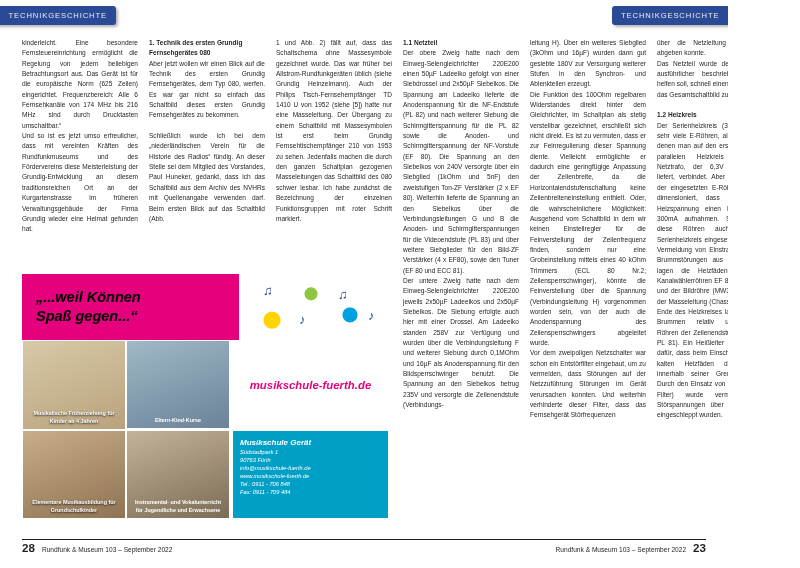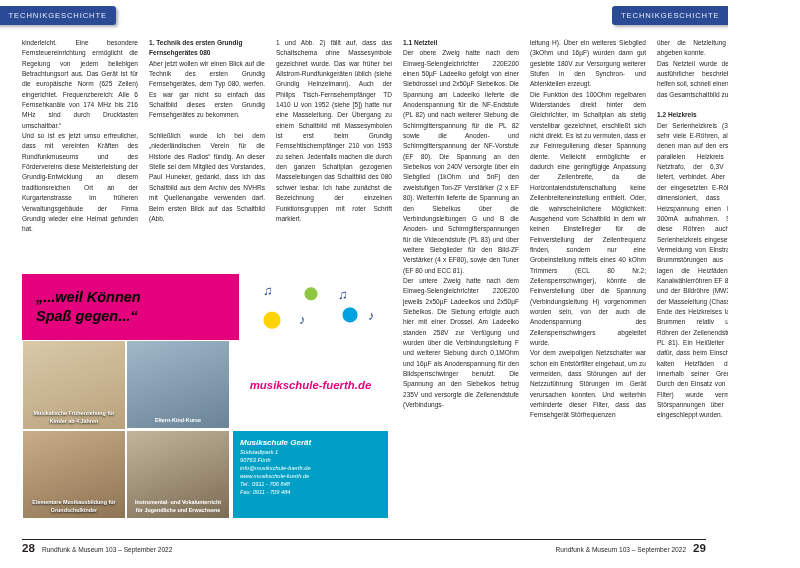--- a/index.html
+++ b/index.html
@@ -281,16 +281,16 @@
   <div class="rule rule-left"></div>
   <div class="rule rule-right"></div>
 
   <div class="foot foot-left">
     <span class="pageno">28</span>
     <span>Rundfunk &amp; Museum 103 – September 2022</span>
   </div>
 
   <div class="foot foot-right">
     <span>Rundfunk &amp; Museum 103 – September 2022</span>
-    <span class="pageno">29</span>
+    <span class="pageno">23</span>
   </div>
 
 </div>
 
 </body></html>

